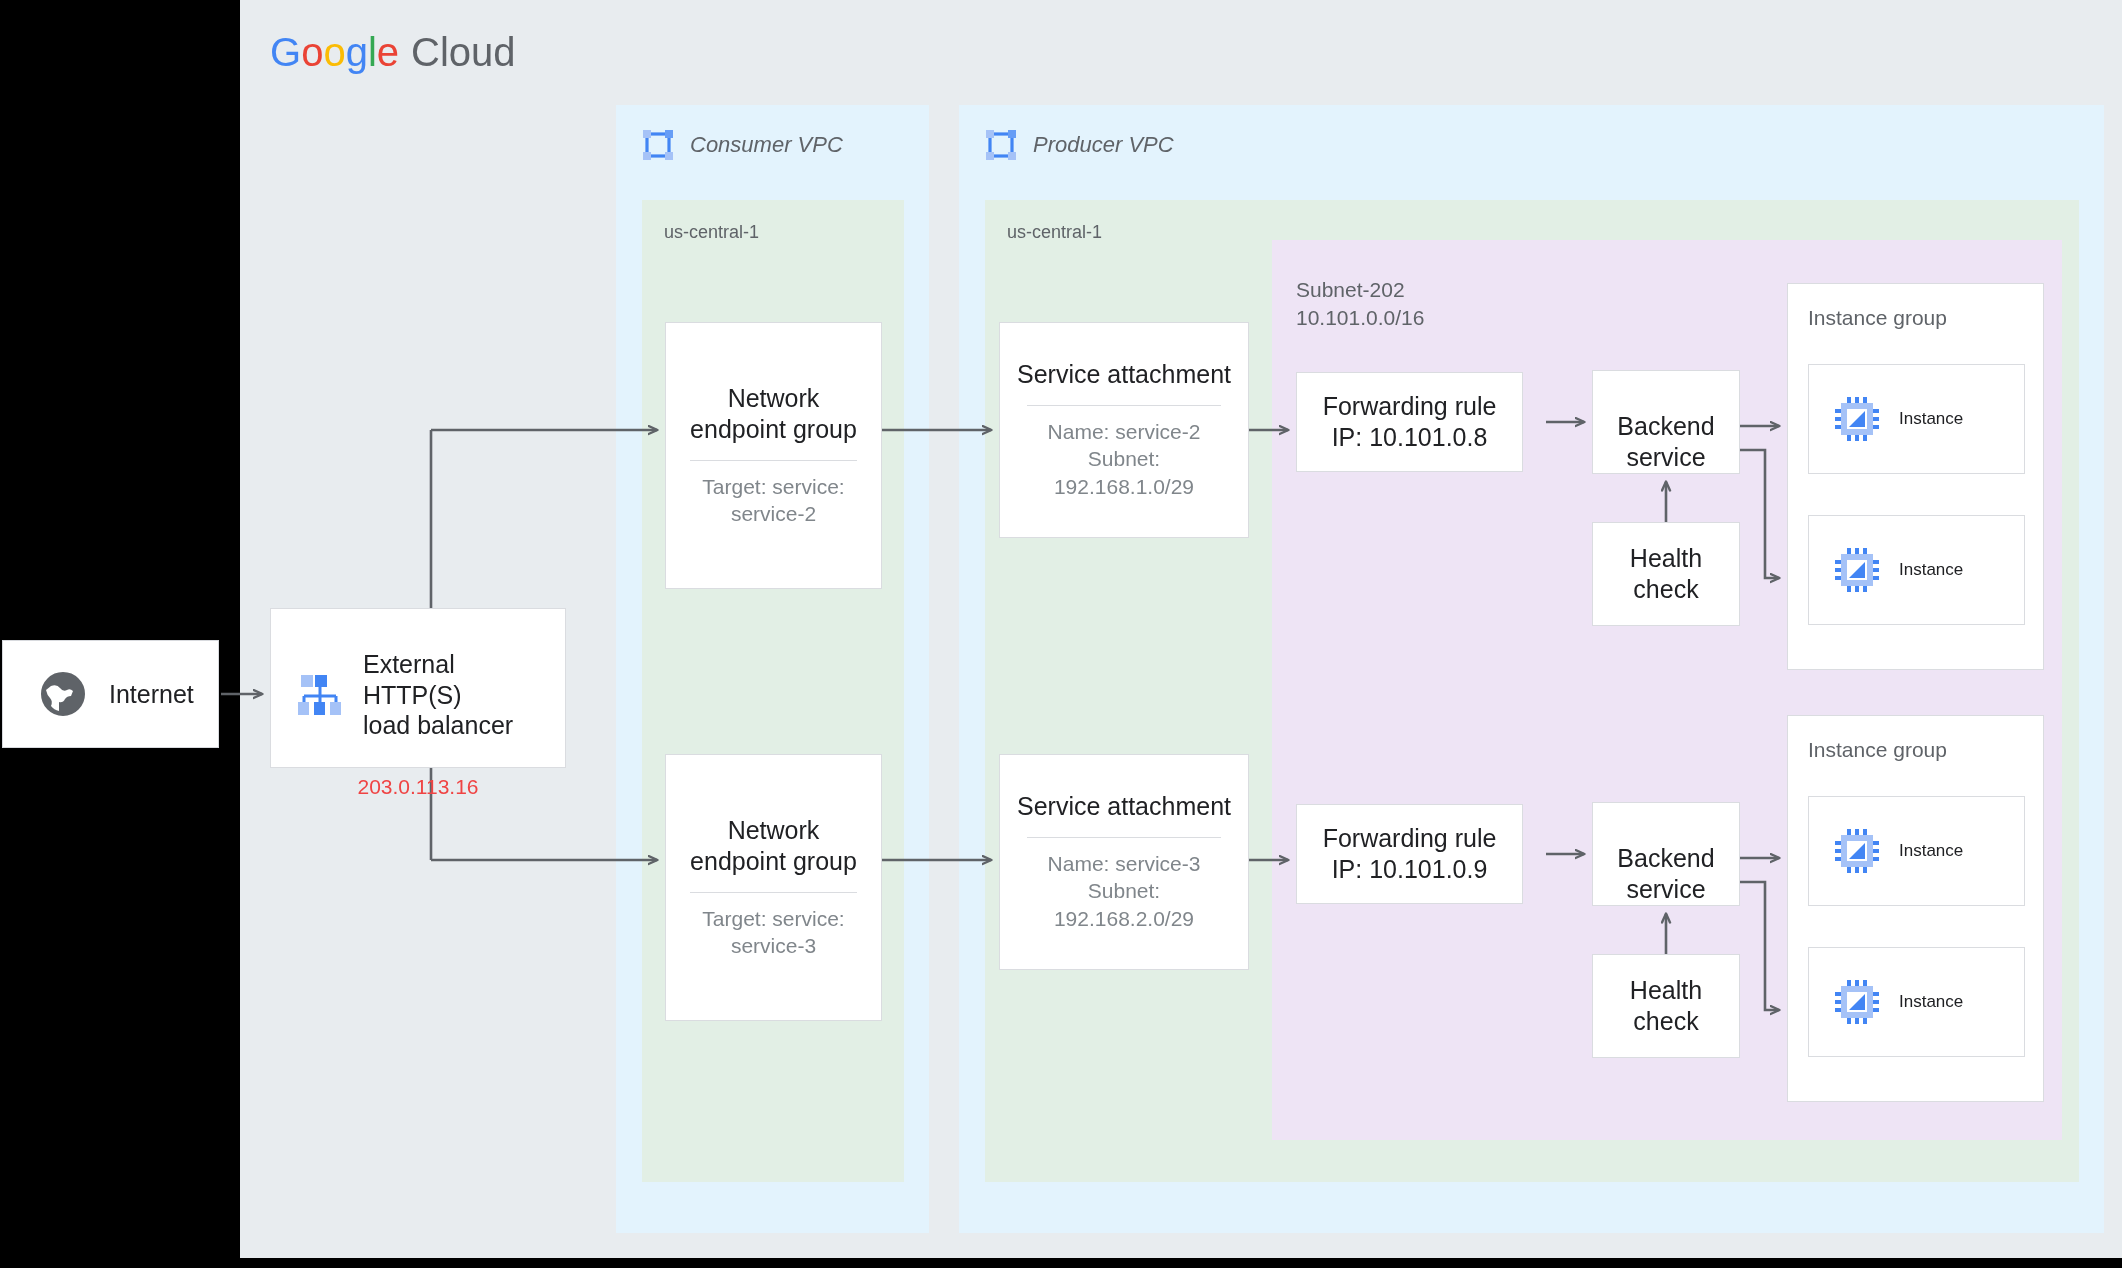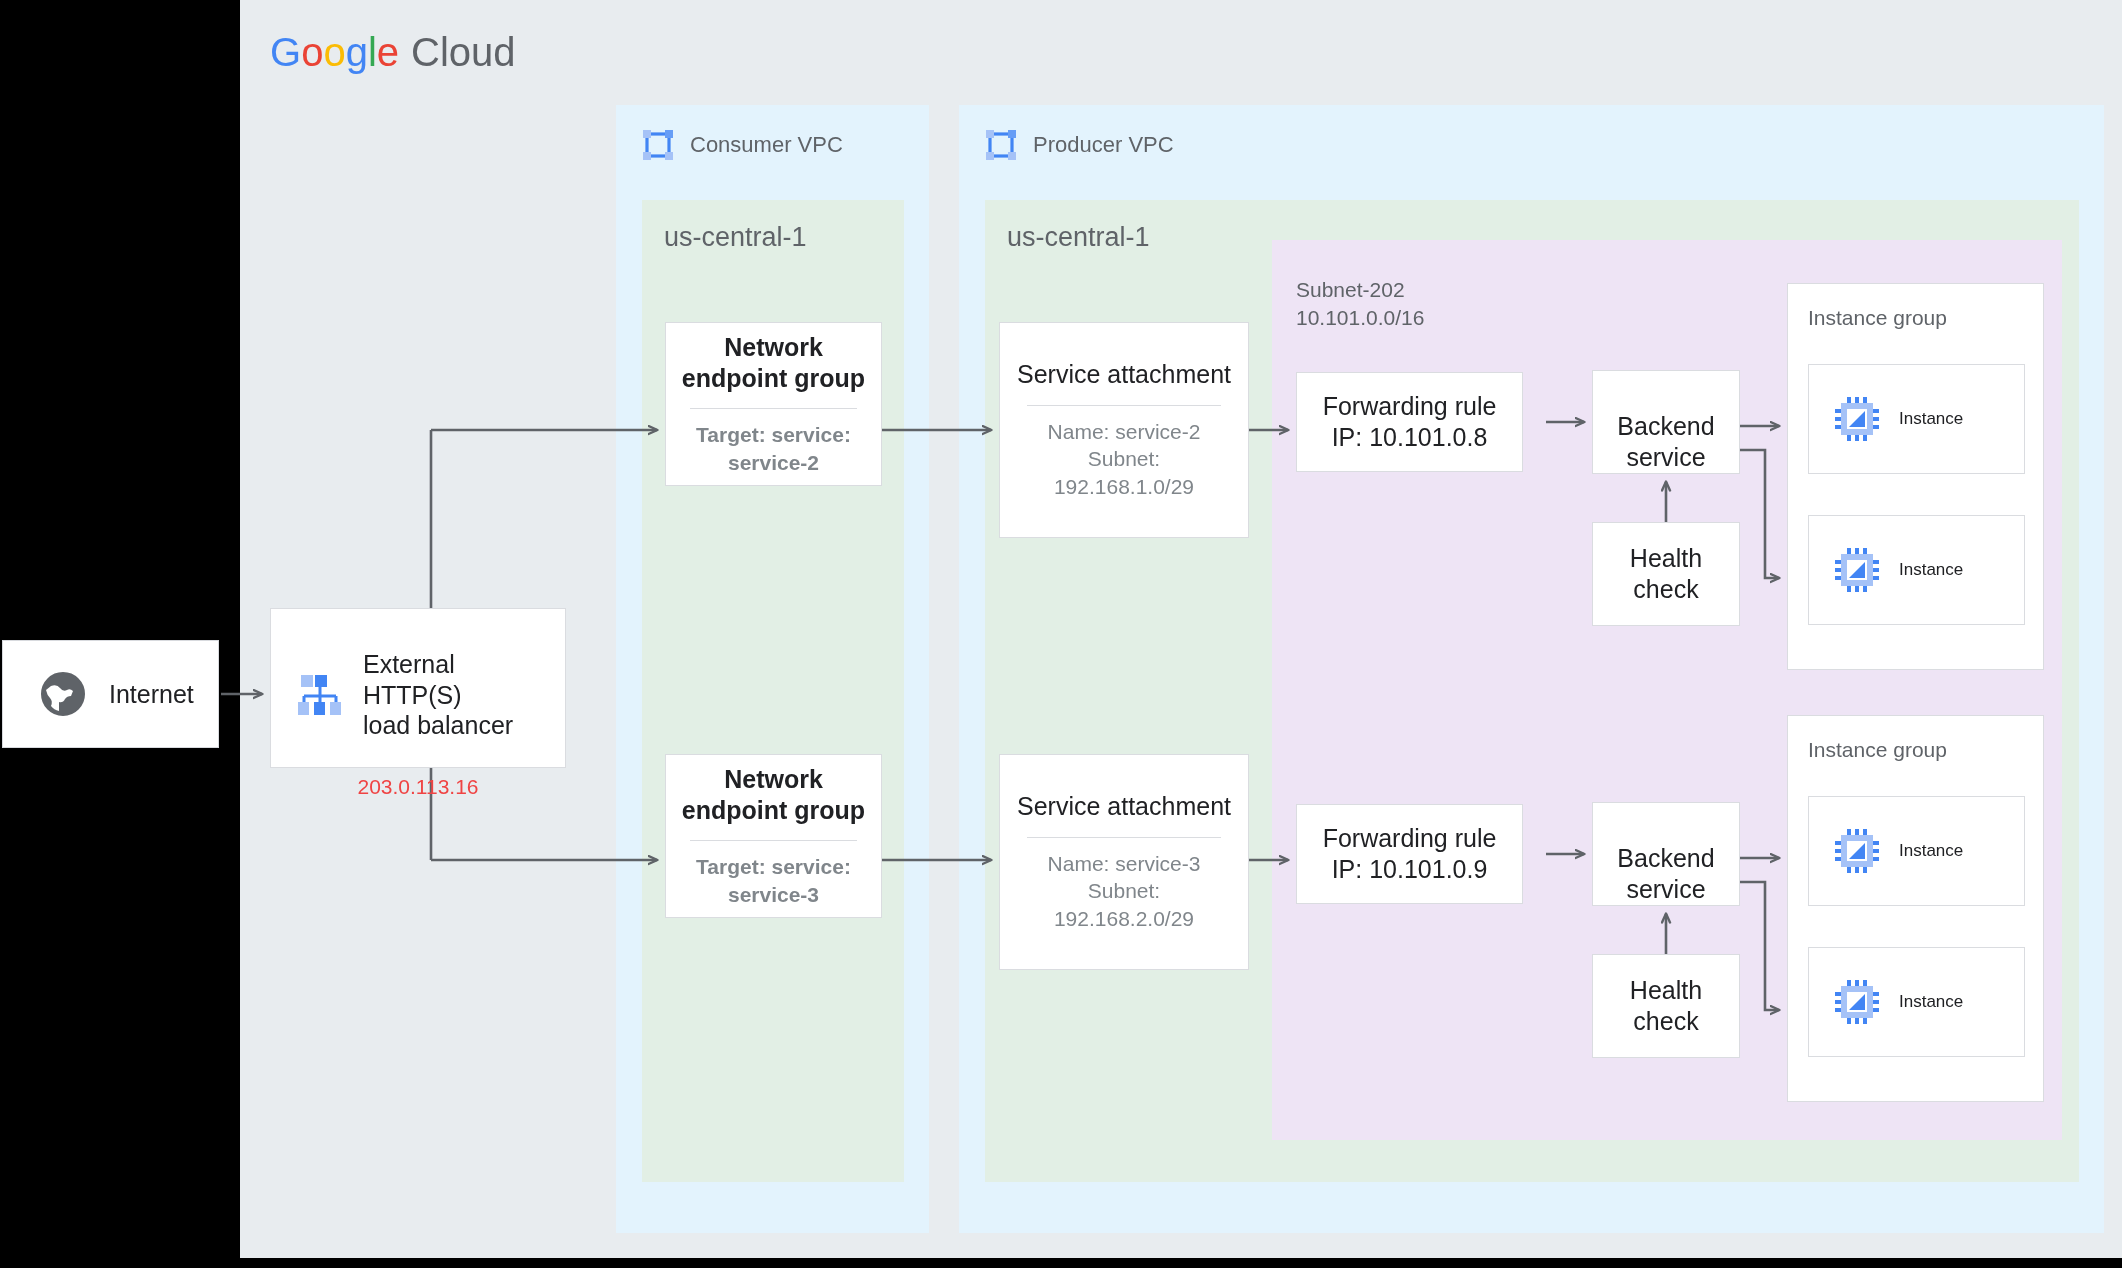--- a/index.html
+++ b/index.html
@@ -38,36 +38,36 @@
   }
 
   
   .vpc{
     position:absolute;background:#e3f3fd;
   }
   .vpc-consumer{left:612px;top:105px;width:313px;height:1128px;}
   .vpc-producer{left:955px;top:105px;width:1145px;height:1128px;}
   .vpc-head{
     position:absolute;left:26px;top:24px;
-    display:flex;align-items:center;
+    display:flex;align-items:center;font-style:italic;
   }
   .vpc-icon{width:32px;height:32px;flex:0 0 auto;}
   .vpc-title{
     font-size:22px;color:#5f6368;margin-left:16px;white-space:nowrap;
   }
 
   
   .region{
     position:absolute;background:#e2efe5;
   }
   .region-consumer{left:638px;top:200px;width:262px;height:982px;}
   .region-producer{left:981px;top:200px;width:1094px;height:982px;}
   .region-label{
     position:absolute;left:22px;top:22px;
-    font-size:27px;color:#5f6368;white-space:nowrap;
+    font-size:18px;color:#5f6368;white-space:nowrap;
   }
 
   
   .subnet{
     position:absolute;left:1268px;top:240px;width:790px;height:900px;
     background:#eee4f5;
   }
   .subnet-label{
     position:absolute;left:24px;top:36px;
     font-size:21px;color:#5f6368;line-height:1.35;white-space:pre-line;
@@ -96,21 +96,21 @@
     left:266px;top:608px;width:296px;height:160px;
     justify-content:flex-start;padding-top:40px;
   }
   .lb-row{display:flex;align-items:center;width:100%;padding:0 26px;box-sizing:border-box;}
   .lb-icon{width:46px;height:46px;flex:0 0 auto;}
   .lb-text{font-size:25px;color:#202124;line-height:1.22;margin-left:20px;}
   .lb-div{width:calc(100% - 52px);height:1px;background:#dadce0;margin:18px auto 0 auto;}
   .lb-ip{font-size:21px;color:#ef4444;margin-top:16px;text-align:center;width:100%;}
 
   
-  .neg{width:217px;height:164px;left:661px;font-weight:bold;}
+  .neg{width:217px;height:267px;left:661px;}
   .neg-a{top:322px;}
   .neg-b{top:754px;}
 
   
   .sa{width:250px;height:216px;left:995px;}
   .sa-a{top:322px;}
   .sa-b{top:754px;}
 
   
   .fr{width:227px;height:100px;left:1292px;}

